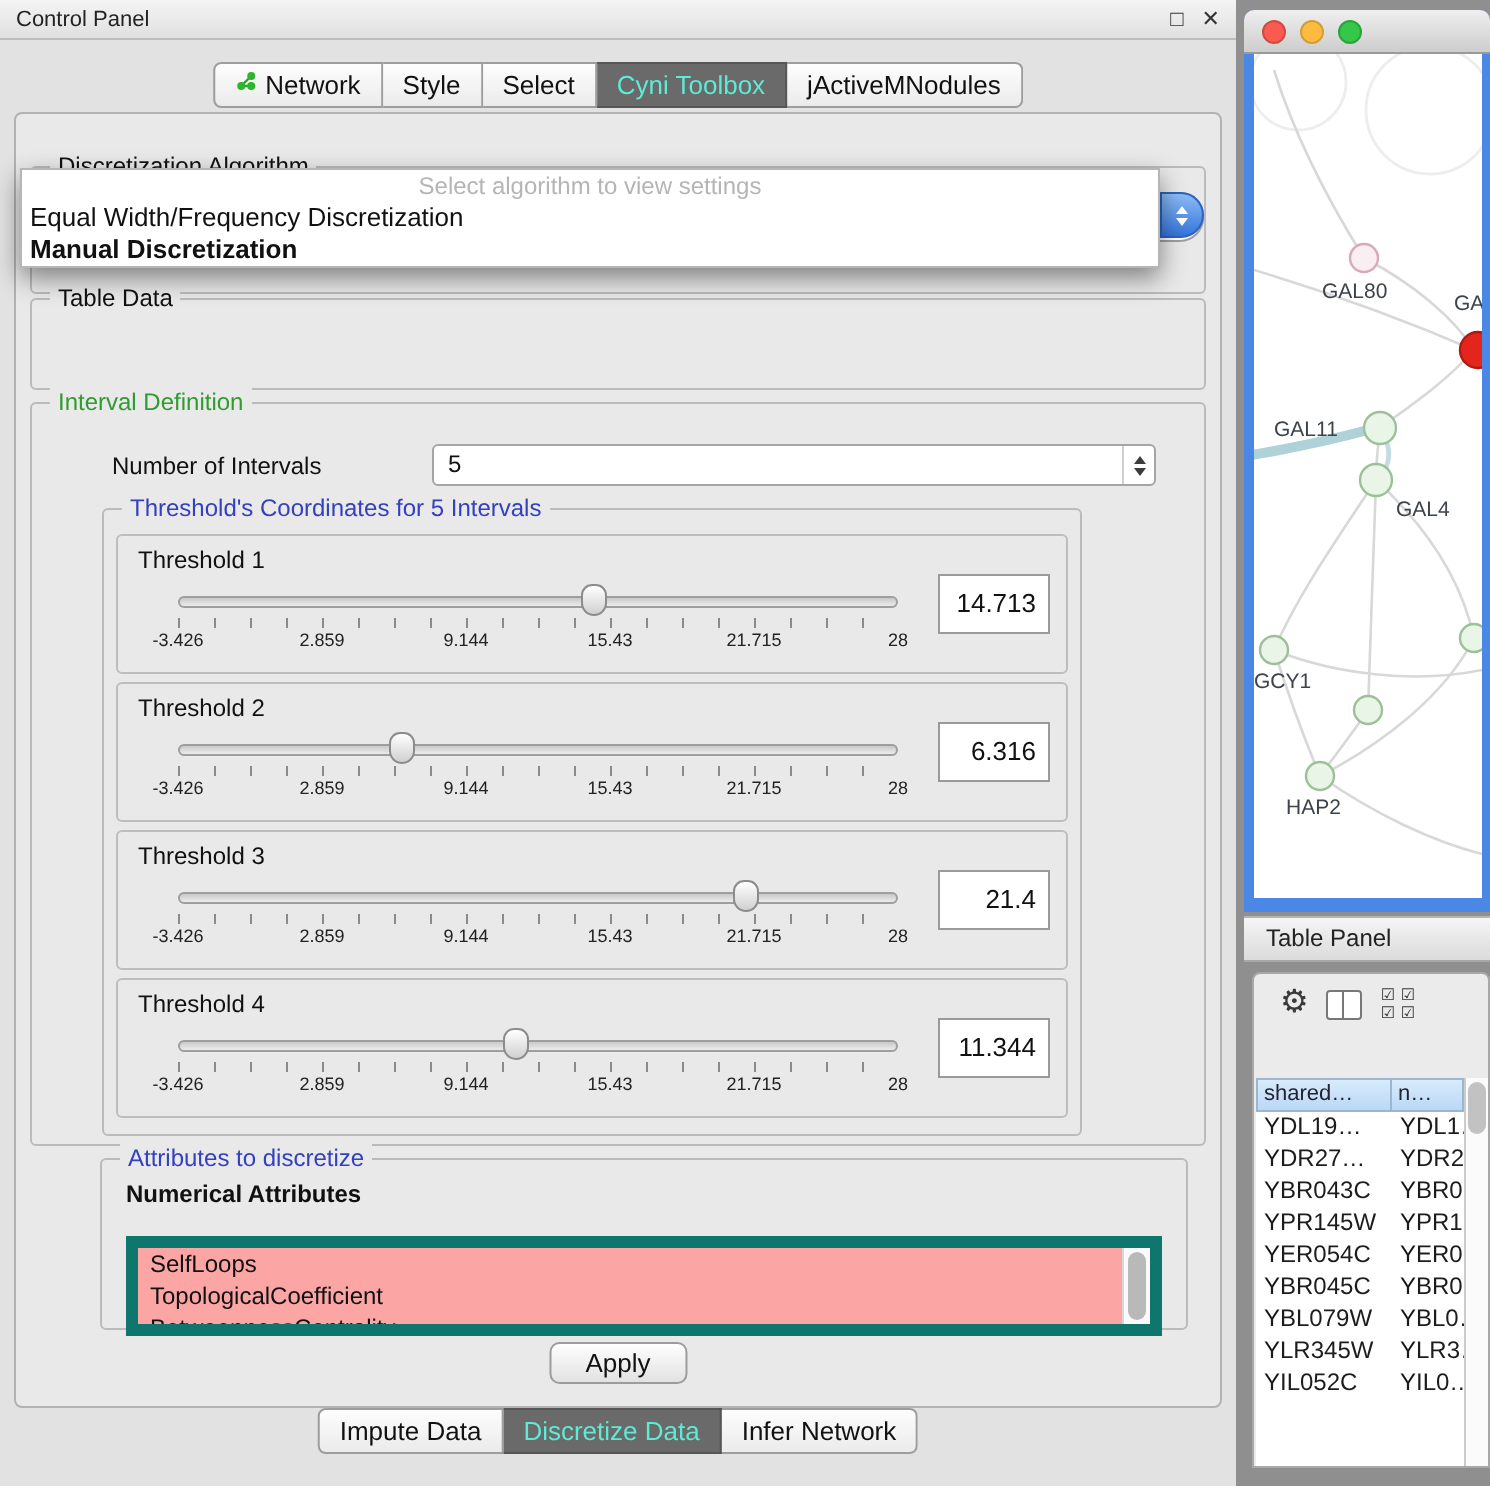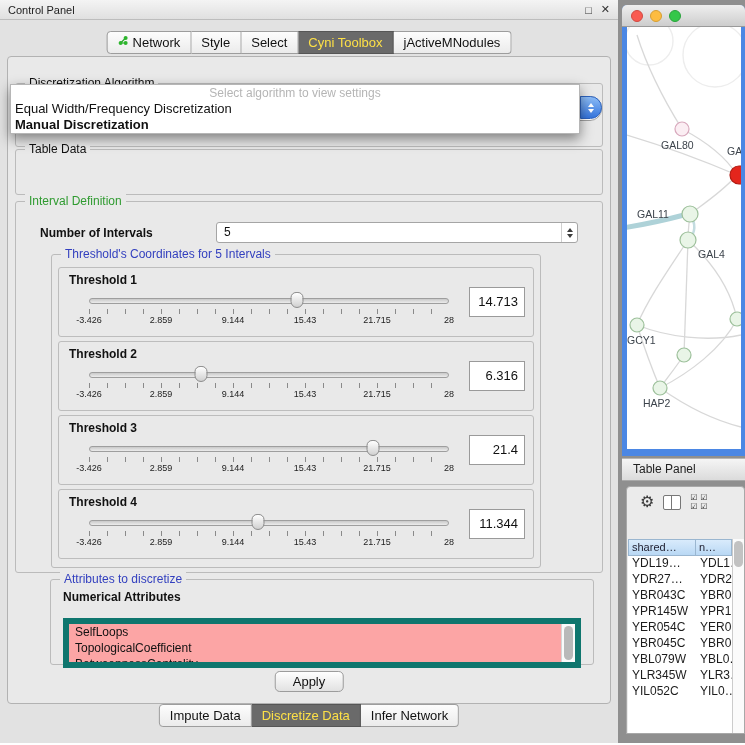--- a/index.html
+++ b/index.html
@@ -13,21 +13,21 @@
   .cp-titlebar .title{flex:1}
   .cp-titlebar .wicon{margin-left:9px;font-size:11px;color:#333;cursor:default}
 
   .tabs-row{position:absolute;left:50%;transform:translateX(-50%);display:flex}
   .top-tabs{top:31px}
   .bottom-tabs{top:704px}
   .tab{display:flex;align-items:flex-start;gap:4px;padding:3px 10px;font-size:13px;color:#111;
     background:linear-gradient(#fdfdfd,#ebebeb);border:1px solid #9d9d9d;border-left:none;white-space:nowrap}
   .tab:first-child{border-left:1px solid #9d9d9d;border-radius:4px 0 0 4px}
   .tab:last-child{border-radius:0 4px 4px 0}
-  .tab.selected{background:#6a6a6a;color:#fde047;border-color:#565656}
+  .tab.selected{background:#6a6a6a;color:#5eead4;border-color:#565656}
 
   .main-panel{position:absolute;left:7px;top:56px;width:602px;height:646px;background:#e9e9e9;
     border:1px solid #b2b2b2;border-radius:4px}
 
   .group{position:absolute;border:1px solid #bbbbbb;border-radius:3px}
   .group-title{position:absolute;top:-8px;left:9px;background:#e9e9e9;padding:0 4px;font-size:12px;line-height:14px}
   .gt-green{color:#2f9b30}
   .gt-blue{color:#3340bf}
 
   
@@ -52,26 +52,26 @@
     font-size:12px;line-height:19px;padding-left:7px;color:#111}
   .stepper{position:absolute;right:0;top:0;bottom:0;width:15px;border-left:1px solid #cfcfcf;
     display:flex;flex-direction:column;align-items:center;justify-content:center;gap:2px}
   .arr-up{width:0;height:0;border-left:3.5px solid transparent;border-right:3.5px solid transparent;border-bottom:4px solid #3c3c3c}
   .arr-dn{width:0;height:0;border-left:3.5px solid transparent;border-right:3.5px solid transparent;border-top:4px solid #3c3c3c}
 
   .td-group{left:7px;top:92px;width:586px;height:44px}
   .td-combo{left:12px;top:11px;width:558px;height:21px}
 
   .interval-group{left:7px;top:144px;width:586px;height:370px}
-  .num-label{position:absolute;left:24px;top:24px;font-size:12px;font-weight:bold}
+  .num-label{position:absolute;left:40px;top:24px;font-size:12px;font-weight:normal}
   .num-combo{left:200px;top:20px;width:362px;height:21px}
 
   .thr-group{left:35px;top:52px;width:490px;height:314px;padding-top:12px;box-sizing:border-box}
   .t-box{position:relative;height:70px;margin:0 6px 4px 6px;border:1px solid #bdbdbd;border-radius:3px;box-sizing:border-box}
-  .t-title{position:absolute;left:10px;top:5px;font-size:12px;font-weight:bold}
+  .t-title{position:absolute;left:10px;top:5px;font-size:12px;font-weight:normal}
   .slider{position:absolute;left:30px;top:24px;width:360px;height:40px}
   .track{position:absolute;left:0;right:0;top:6px;height:4px;background:linear-gradient(#c9c9c9,#ececec);
     border:1px solid #9e9e9e;border-radius:3px}
   .thumb{position:absolute;top:0;width:13px;height:16px;margin-left:0;transform:translateX(-50%);
     background:linear-gradient(#ffffff,#d0d0d0);border:1px solid #8c8c8c;border-radius:6px 6px 7px 7px;box-sizing:border-box}
   .ticks{position:absolute;left:0;right:0;top:17px;height:5px;
     background:repeating-linear-gradient(to right,#8a8a8a 0,#8a8a8a 1px,transparent 1px,transparent 5%)}
   .tick-labels{position:absolute;left:0;right:0;top:23px;height:11px}
   .tick-labels span{position:absolute;transform:translateX(-50%);font-size:9px;color:#222;white-space:nowrap}
   .tick-labels span:nth-child(1){left:0}

